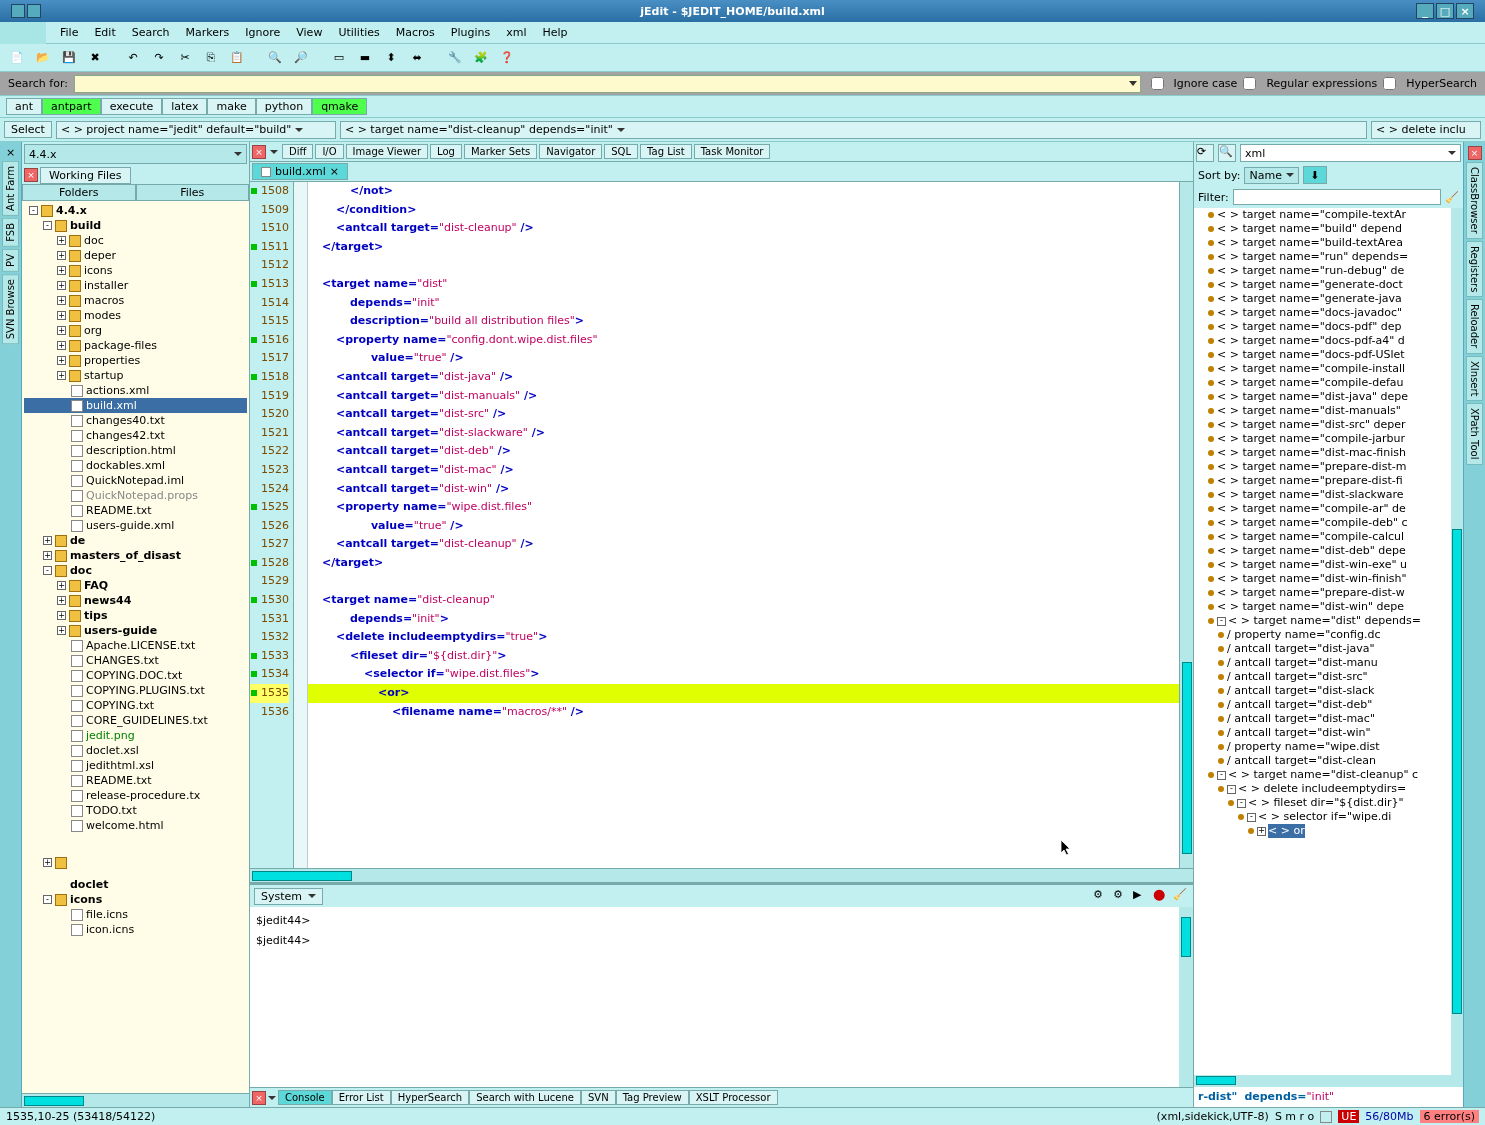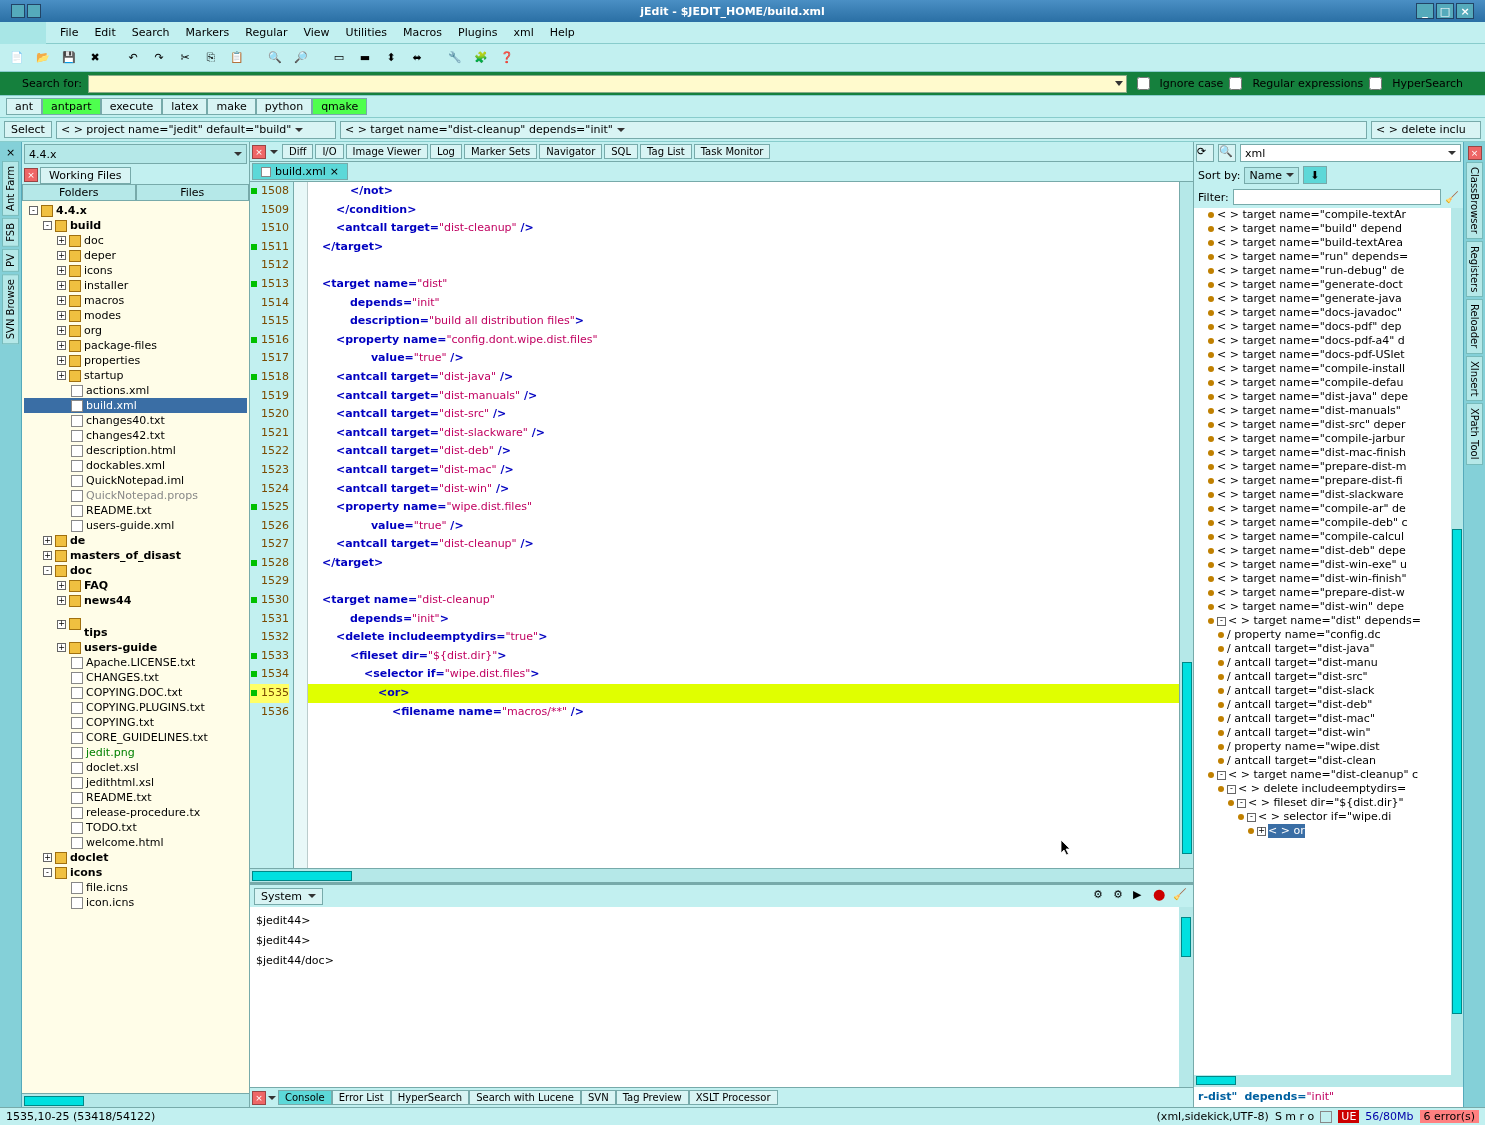--- a/index.html
+++ b/index.html
@@ -16,21 +16,21 @@
 
 .menubar { background: #c2f0f0; height: 22px; display: flex; align-items: center; padding: 0 6px; border-bottom: 1px solid #8cc; margin-left: 46px; }
 .menubar span { padding: 2px 8px; cursor: pointer; text-decoration: underline; text-decoration-color: rgba(0,0,0,0.0); }
 
 
 .toolbar { background: #c2f0f0; height: 28px; display: flex; align-items: center; padding: 0 6px; gap: 4px; border-bottom: 1px solid #8cc; }
 .toolbar .btn { width: 22px; height: 22px; display: inline-flex; align-items: center; justify-content: center; cursor: pointer; }
 .toolbar .sep { width: 8px; }
 
 
-.searchbar { background: #15803d; height: 24px; display: flex; align-items: center; padding: 2px 22px; gap: 6px; border-bottom: 1px solid #8cc; }
+.searchbar { background: #a3a3a3; height: 24px; display: flex; align-items: center; padding: 2px 8px; gap: 6px; border-bottom: 1px solid #8cc; }
 .searchbar label { white-space: nowrap; }
 .searchbar input[type=text] { flex: 1; background: #fffacd; border: 1px solid #8a8; height: 18px; padding: 0 4px; }
 .searchbar .cb { display: flex; align-items: center; gap: 10px; white-space: nowrap; }
 .searchbar .cb input { width: 13px; height: 13px; accent-color: #4dd; }
 
 
 .tabsrow { background: #c2f0f0; height: 22px; display: flex; align-items: center; padding: 2px 6px; gap: 0; border-bottom: 1px solid #8cc; }
 .tab { border: 1px solid #7aa; padding: 1px 8px; background: #d8f4f4; cursor: pointer; }
 .tab.hl { background: #4eff4e; }
 
@@ -167,21 +167,21 @@
     <span>□</span>
     <span>×</span>
   </div>
 </div>
 
 <div class="menubar" id="menubar">
     <span>File</span>
     <span>Edit</span>
     <span>Search</span>
     <span>Markers</span>
-    <span>Regular</span>
+    <span>Ignore</span>
     <span>View</span>
     <span>Utilities</span>
     <span>Macros</span>
     <span>Plugins</span>
     <span>xml</span>
     <span>Help</span>
   </div>
 
 <div class="toolbar">
   <span class="btn">📄</span>
@@ -434,21 +434,21 @@
         <div class="tree-item">
           <span class="sp" style="width: 28px;"></span>
           <span class="tw">+</span>
           <span class="ficon folder"></span>
           <span style="font-weight: bold;">news44</span>
         </div>
         <div class="tree-item">
           <span class="sp" style="width: 28px;"></span>
           <span class="tw">+</span>
           <span class="ficon folder"></span>
-          <span style="font-weight: bold; margin-top: 17px;">tips</span>
+          <span style="font-weight: bold;">tips</span>
         </div>
         <div class="tree-item">
           <span class="sp" style="width: 28px;"></span>
           <span class="tw">+</span>
           <span class="ficon folder"></span>
           <span style="font-weight: bold;">users-guide</span>
         </div>
         <div class="tree-item">
           <span class="sp" style="width: 28px;"></span>
           <span class="sp" style="width: 11px;"></span>
@@ -524,21 +524,21 @@
         <div class="tree-item">
           <span class="sp" style="width: 28px;"></span>
           <span class="sp" style="width: 11px;"></span>
           <span class="ficon file"></span>
           <span>welcome.html</span>
         </div>
         <div class="tree-item">
           <span class="sp" style="width: 14px;"></span>
           <span class="tw">+</span>
           <span class="ficon folder"></span>
-          <span style="font-weight: bold;">doclet</span>
+          <span style="font-weight: bold; margin-top: 44px;">doclet</span>
         </div>
         <div class="tree-item">
           <span class="sp" style="width: 14px;"></span>
           <span class="tw">-</span>
           <span class="ficon folder"></span>
           <span style="font-weight: bold;">icons</span>
         </div>
         <div class="tree-item">
           <span class="sp" style="width: 28px;"></span>
           <span class="sp" style="width: 11px;"></span>
@@ -635,21 +635,20 @@
           <span style="color:#c00;">⬤</span>
           <span>🧹</span>
         </div>
       </div>
       <div class="console-body" id="consolebody">
 
       <div class="cline"><b>$jedit44&gt;</b></div>
           <div class="cline"><b></b></div>
           <div class="cline"><b>$jedit44&gt;</b></div>
           <div class="cline"><b></b></div>
-          <div class="cline"><b>$jedit44/doc&gt;</b></div>
           <div class="vscroll2">
             <div class="thumb"></div>
           </div>
         </div>
       <div class="console-tabs" id="consoletabs">
         <span class="close">×</span>
         <span class="arrow"></span>
       <span class="ctab active">Console</span>
           <span class="ctab">Error List</span>
           <span class="ctab">HyperSearch</span>

